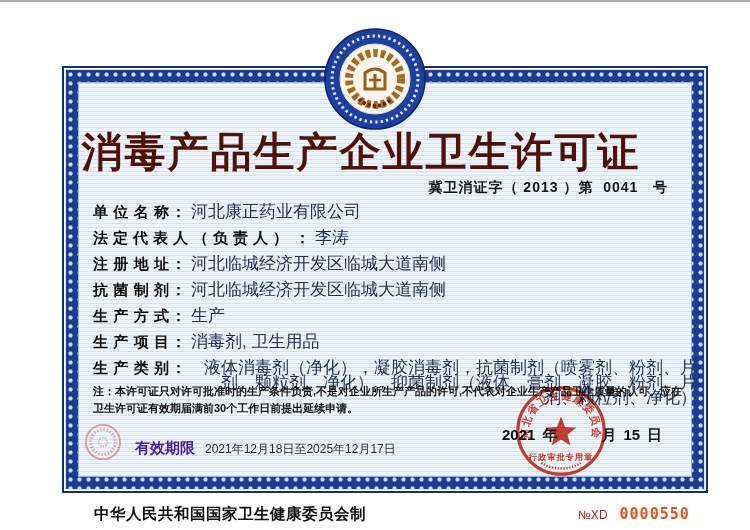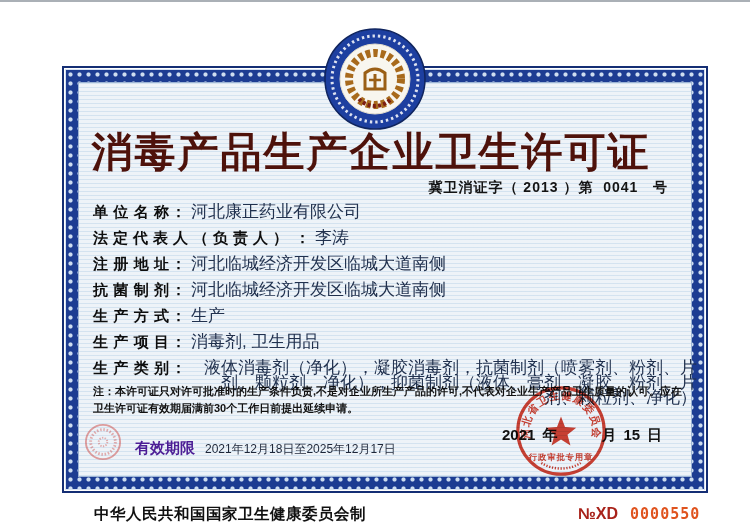--- a/index.html
+++ b/index.html
@@ -11,21 +11,21 @@
   .band{width:100%;height:100%;box-sizing:border-box;padding:12px;
         background-color:var(--border_navy,#1c3c92);
         background-image:radial-gradient(circle,#cdddf0 1.6px,rgba(205,221,240,.35) 2.2px,transparent 2.7px);
         background-size:9px 9px;border:1px solid #d7e3f2;}
   .inner{width:100%;height:100%;box-sizing:border-box;border:1px solid #9db4d4;
          background-color:#eef3f8;
          background-image:repeating-linear-gradient(180deg,rgba(170,200,226,.38) 0 1px,transparent 1px 4px);}
   
   .emblem{position:absolute;left:323px;top:25px;z-index:6;}
   
-  .title{position:absolute;left:16px;top:123px;width:710px;margin:0;text-align:center;z-index:3;
+  .title{position:absolute;left:6px;top:123px;width:710px;margin:0;text-align:center;z-index:3;
          font-size:41px;font-weight:900;letter-spacing:2px;color:var(--title_maroon,#4e120b);}
   .license{position:absolute;top:177px;right:82px;z-index:3;white-space:pre;
            font-size:14px;font-weight:bold;color:#141414;letter-spacing:1px;}
   .fields{position:absolute;left:93px;top:201px;width:604px;z-index:3;}
   .row{display:flex;align-items:baseline;margin-bottom:8px;line-height:18px;}
   .lbl{font-size:15px;font-weight:bold;color:#0d0d0d;flex:none;font-family:Liberation Serif, serif;}
   .lbl.s{display:inline-block;width:76px;text-align:justify;text-align-last:justify;}
   .lbl.l{letter-spacing:5px;}
   .colon{font-size:15px;font-weight:bold;color:#0d0d0d;margin:0 5px 0 2px;flex:none;}
   .val{font-size:17px;color:var(--text_dark,#21314e);line-height:15px;text-align:right;}
@@ -38,21 +38,21 @@
               font-size:15px;font-weight:bold;color:#101010;}
   .issue-date span{margin-right:7px;}
   .gap-month{display:inline-block;width:30px;}
   
   .seal{position:absolute;left:513px;top:381px;z-index:5;opacity:.92;mix-blend-mode:multiply;}
   .small-seal{position:absolute;left:84px;top:421px;z-index:4;opacity:.75;}
   
   .footer-issuer{position:absolute;left:94px;top:502px;z-index:3;
                  font-size:15.5px;font-weight:600;color:#101010;letter-spacing:.5px;}
   .serial{position:absolute;left:578px;top:503px;z-index:3;display:flex;align-items:baseline;gap:12px;}
-  .serial-prefix{font-size:16px;font-weight:bold;color:var(--serial_red,#a8221a);}
+  .serial-prefix{font-size:12px;font-weight:normal;color:var(--serial_red,#a8221a);}
   .serial-number{font-family:"DejaVu Sans Mono","Liberation Mono",monospace;
                  font-size:15px;font-weight:bold;color:var(--serial_orange,#e0531e);letter-spacing:1px;}
 </style>
 </head>
 <body>
 
 <div class="page">
 
   <div class="frame">
     <div class="band">

